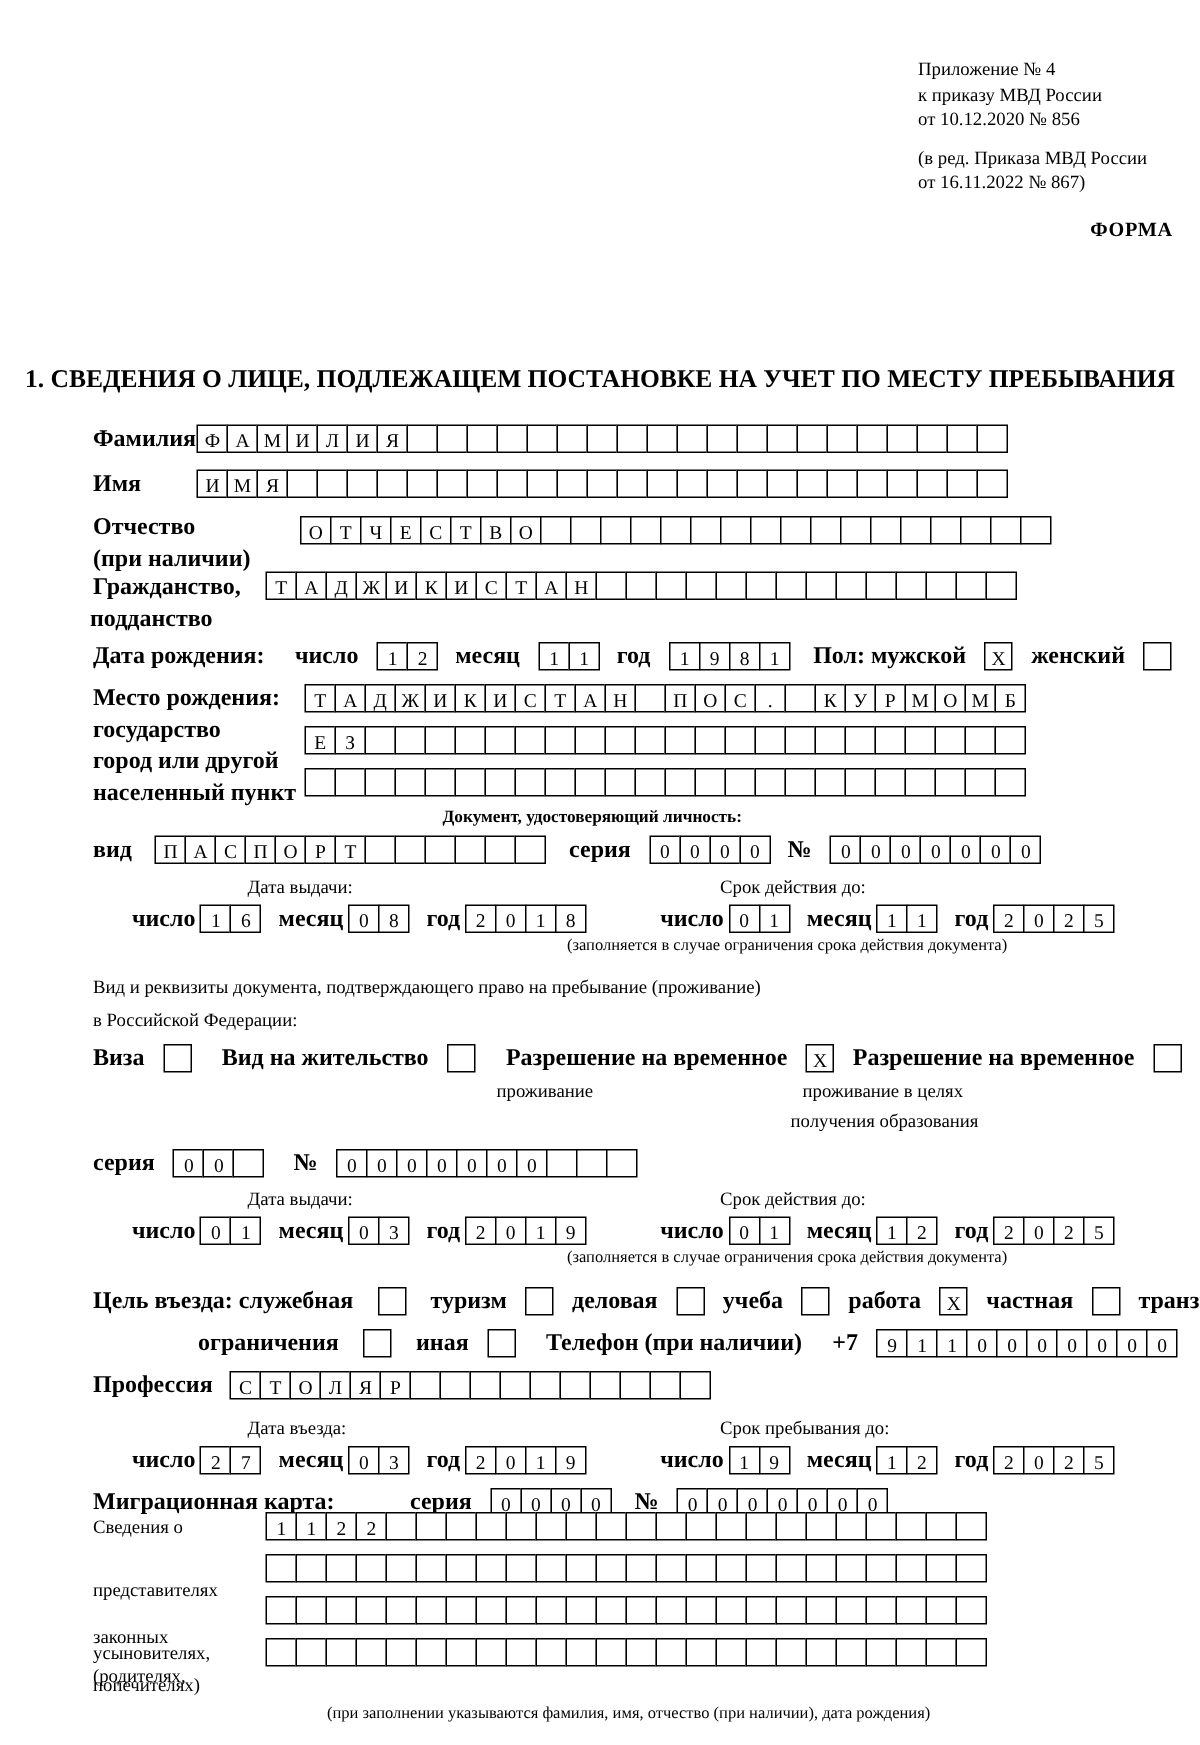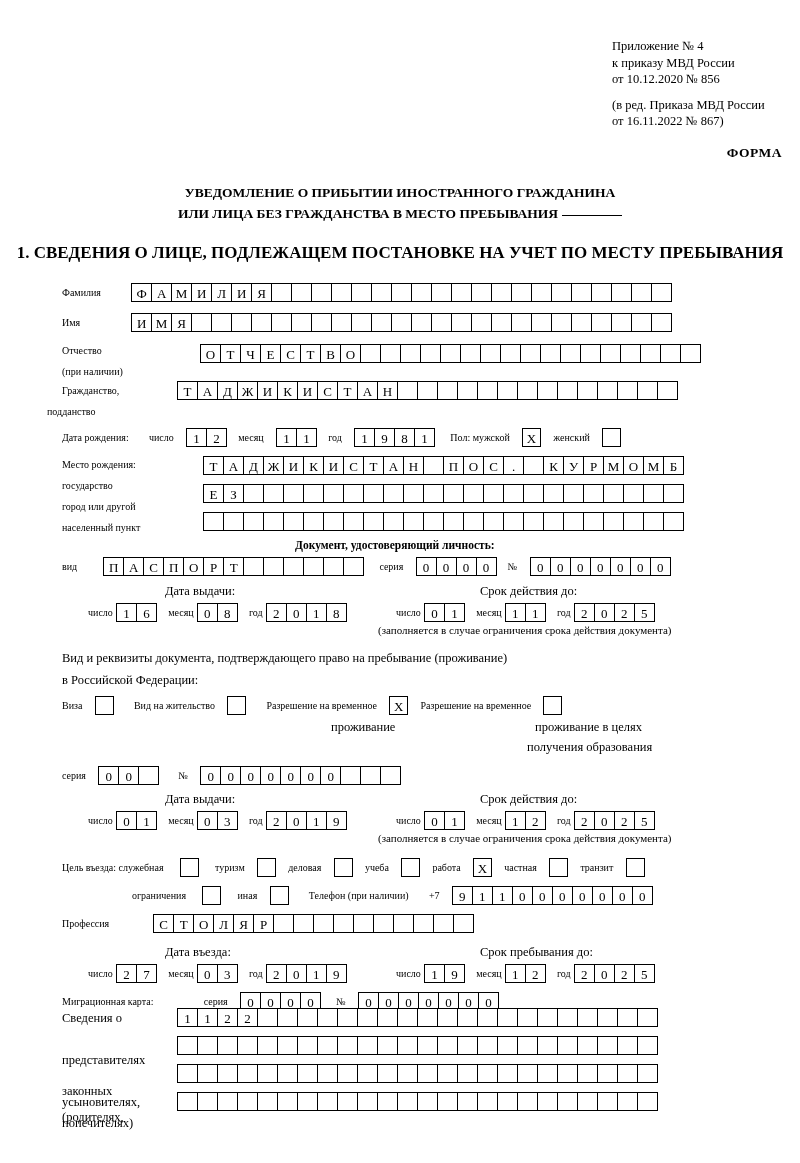--- a/index.html
+++ b/index.html
@@ -71,21 +71,22 @@
   
   .row {
     position: absolute;
     font-size: 12.5px;
     white-space: nowrap;
     line-height: 1;
   }
   .lbl {
     display: inline-block;
     vertical-align: middle;
-    font-size: 10px;
+    font-size: 16px;
+    font-weight: bold;
   }
   .cells {
     display: inline-block;
     vertical-align: middle;
     font-size: 0;
   }
   .cell {
     display: inline-block;
     width: 21px;
     height: 19px;
@@ -132,26 +133,20 @@
   <div class="header-block">
     <div>Приложение № 4</div>
     <div>к приказу МВД России</div>
     <div>от 10.12.2020 № 856</div>
     <div class="grp2">(в ред. Приказа МВД России</div>
     <div>от 16.11.2022 № 867)</div>
   </div>
 
   <div class="forma">ФОРМА</div>
 
-  <div class="title">
-    <span>УВЕДОМЛЕНИЕ О ПРИБЫТИИ ИНОСТРАННОГО ГРАЖДАНИНА</span>
-    <span class="ln2">
-      <span>ИЛИ ЛИЦА БЕЗ ГРАЖДАНСТВА В МЕСТО ПРЕБЫВАНИЯ</span><span class="blank"></span>
-    </span>
-  </div>
 
   <div class="section1">1. СВЕДЕНИЯ О ЛИЦЕ, ПОДЛЕЖАЩЕМ ПОСТАНОВКЕ НА УЧЕТ ПО МЕСТУ ПРЕБЫВАНИЯ</div>
 
   <div class="row" style="top:283px; left:62px;">
     <span class="lbl" style="width:66px;">Фамилия</span>
     <span class="cells" id="surname-cells"><span class="cell">Ф</span><span class="cell">А</span><span class="cell">М</span><span class="cell">И</span><span class="cell">Л</span><span class="cell">И</span><span class="cell">Я</span><span class="cell"></span><span class="cell"></span><span class="cell"></span><span class="cell"></span><span class="cell"></span><span class="cell"></span><span class="cell"></span><span class="cell"></span><span class="cell"></span><span class="cell"></span><span class="cell"></span><span class="cell"></span><span class="cell"></span><span class="cell"></span><span class="cell"></span><span class="cell"></span><span class="cell"></span><span class="cell"></span><span class="cell"></span><span class="cell"></span></span>
   </div>
 
   <div class="row" style="top:313px; left:62px;">
     <span class="lbl" style="width:66px;">Имя</span>
@@ -164,21 +159,21 @@
   <div class="row" style="top:365px; left:62px;">
     <span class="lbl" style="width:110px;">(при наличии)</span>
   </div>
   <div class="row" style="top:344px; left:200px;">
     <span class="cells" id="patronymic-cells"><span class="cell">О</span><span class="cell">Т</span><span class="cell">Ч</span><span class="cell">Е</span><span class="cell">С</span><span class="cell">Т</span><span class="cell">В</span><span class="cell">О</span><span class="cell"></span><span class="cell"></span><span class="cell"></span><span class="cell"></span><span class="cell"></span><span class="cell"></span><span class="cell"></span><span class="cell"></span><span class="cell"></span><span class="cell"></span><span class="cell"></span><span class="cell"></span><span class="cell"></span><span class="cell"></span><span class="cell"></span><span class="cell"></span><span class="cell"></span></span>
   </div>
 
   <div class="row" style="top:384px; left:62px;">
     <span class="lbl" style="width:120px;">Гражданство,</span>
   </div>
-  <div class="row" style="top:405px; left:47px;">
+  <div class="row" style="top:405px; left:60px;">
     <span class="lbl" style="width:120px;">подданство</span>
   </div>
   <div class="row" style="top:381px; left:177px;">
     <span class="cells" id="citizenship-cells"><span class="cell">Т</span><span class="cell">А</span><span class="cell">Д</span><span class="cell">Ж</span><span class="cell">И</span><span class="cell">К</span><span class="cell">И</span><span class="cell">С</span><span class="cell">Т</span><span class="cell">А</span><span class="cell">Н</span><span class="cell"></span><span class="cell"></span><span class="cell"></span><span class="cell"></span><span class="cell"></span><span class="cell"></span><span class="cell"></span><span class="cell"></span><span class="cell"></span><span class="cell"></span><span class="cell"></span><span class="cell"></span><span class="cell"></span><span class="cell"></span></span>
   </div>
 
   <div class="row" style="top:428px; left:62px;">
     <span class="lbl">Дата рождения:</span>
     <span class="gap14"></span>
     <span class="lbl">число</span>
@@ -422,14 +417,15 @@
   <div class="row" style="top:1036px; left:177px;">
     <span class="cells" id="lr-row2"><span class="cell"></span><span class="cell"></span><span class="cell"></span><span class="cell"></span><span class="cell"></span><span class="cell"></span><span class="cell"></span><span class="cell"></span><span class="cell"></span><span class="cell"></span><span class="cell"></span><span class="cell"></span><span class="cell"></span><span class="cell"></span><span class="cell"></span><span class="cell"></span><span class="cell"></span><span class="cell"></span><span class="cell"></span><span class="cell"></span><span class="cell"></span><span class="cell"></span><span class="cell"></span><span class="cell"></span></span>
   </div>
   <div class="row" style="top:1064px; left:177px;">
     <span class="cells" id="lr-row3"><span class="cell"></span><span class="cell"></span><span class="cell"></span><span class="cell"></span><span class="cell"></span><span class="cell"></span><span class="cell"></span><span class="cell"></span><span class="cell"></span><span class="cell"></span><span class="cell"></span><span class="cell"></span><span class="cell"></span><span class="cell"></span><span class="cell"></span><span class="cell"></span><span class="cell"></span><span class="cell"></span><span class="cell"></span><span class="cell"></span><span class="cell"></span><span class="cell"></span><span class="cell"></span><span class="cell"></span></span>
   </div>
   <div class="row" style="top:1092px; left:177px;">
     <span class="cells" id="lr-row4"><span class="cell"></span><span class="cell"></span><span class="cell"></span><span class="cell"></span><span class="cell"></span><span class="cell"></span><span class="cell"></span><span class="cell"></span><span class="cell"></span><span class="cell"></span><span class="cell"></span><span class="cell"></span><span class="cell"></span><span class="cell"></span><span class="cell"></span><span class="cell"></span><span class="cell"></span><span class="cell"></span><span class="cell"></span><span class="cell"></span><span class="cell"></span><span class="cell"></span><span class="cell"></span><span class="cell"></span></span>
   </div>
 
+  <div class="note" style="top:1136px; left:218px;">(при заполнении указываются фамилия, имя, отчество (при наличии), дата рождения)</div>
 
 </div>
 
 </body></html>

